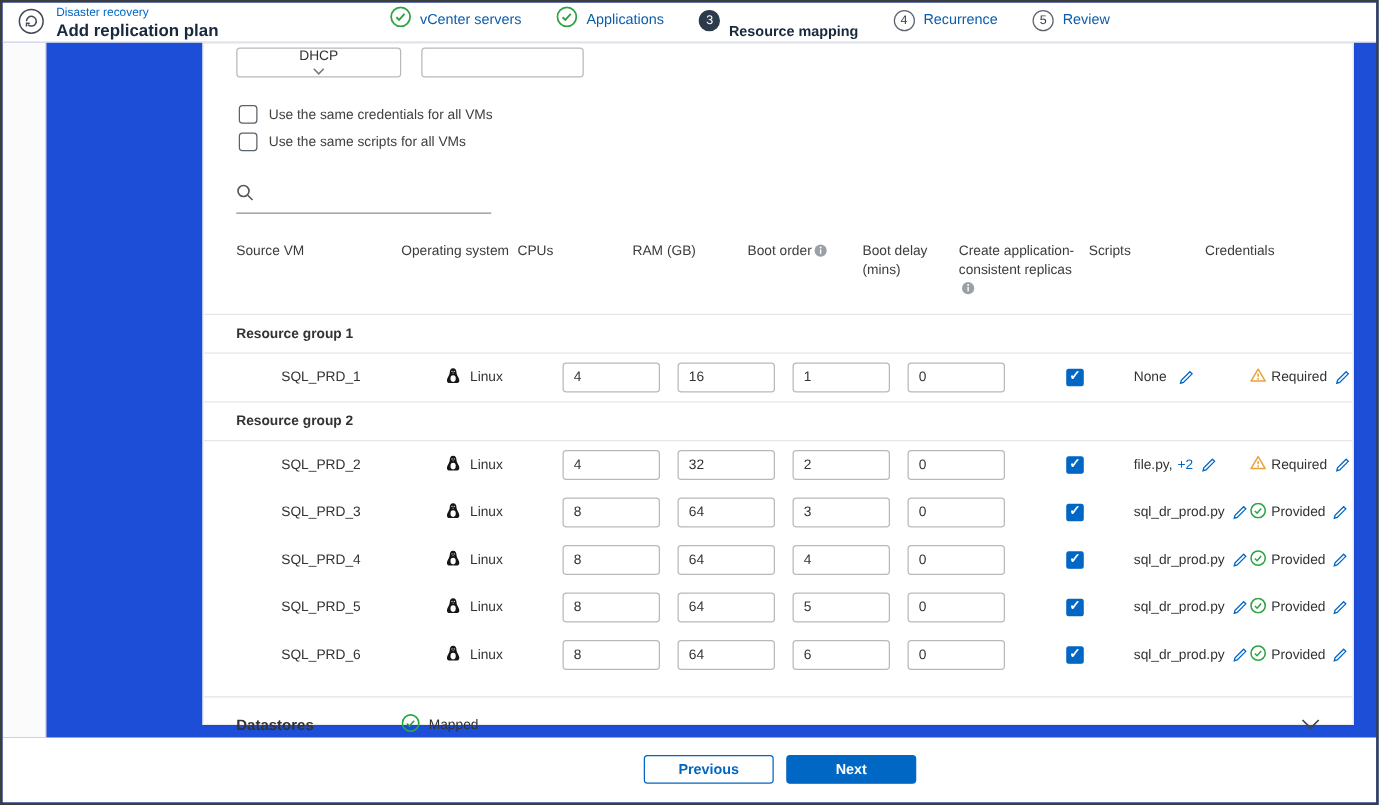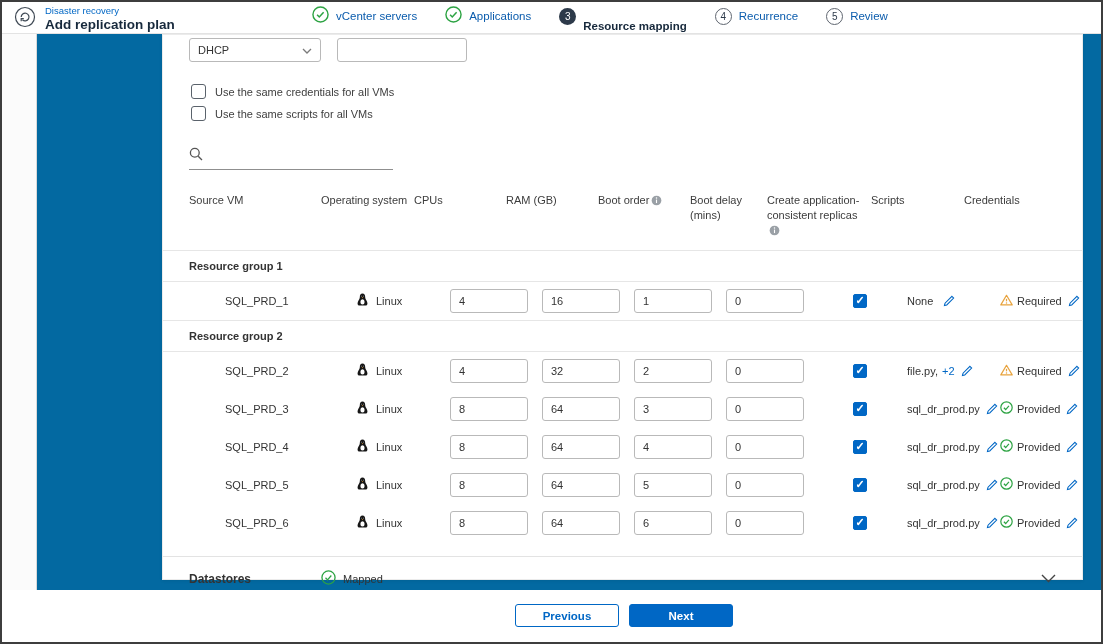--- a/index.html
+++ b/index.html
@@ -1,18 +1,18 @@
 <!DOCTYPE html>
 <html><head>
 <meta charset="utf-8">
 <style>
   * { margin:0; padding:0; box-sizing:border-box; }
   html,body { width:1103px; height:644px; }
   body { font-family:"Liberation Sans", sans-serif; background:#fff; }
-  .screen { position:relative; width:1103px; height:644px; border:2px solid #3d3d3d; background:#0369a1; overflow:hidden; }
+  .screen { position:relative; width:1103px; height:644px; border:2px solid #3d3d3d; background:#1d4ed8; overflow:hidden; }
 
   
   .app-header { position:absolute; top:0; left:0; right:0; height:32px; background:#fff; border-bottom:1px solid #e3e3e3; z-index:5; }
   .brand { position:absolute; left:12px; top:4px; display:flex; align-items:center; gap:9px; }
   .brand-text { display:flex; flex-direction:column; line-height:1.15; }
   .breadcrumb { font-size:9.5px; color:#0067C5; }
   .page-title { font-size:13.5px; font-weight:700; color:#17293c; }
   .stepper { position:absolute; left:310px; top:0; height:28px; display:flex; align-items:center; gap:28px; }
   .step { display:flex; align-items:center; gap:7px; cursor:pointer; }
   .step-circle { width:17px; height:17px; border-radius:50%; display:flex; align-items:center; justify-content:center; font-size:10px; flex:0 0 auto; }
@@ -21,21 +21,21 @@
   .step-label { font-size:11.5px; color:#0b5cad; }
   .step.active .step-label { color:#17293c; font-weight:700;margin-top:20px; }
 
   
   .left-rail { position:absolute; left:0; top:32px; bottom:52px; width:35px; background:#fbfbfb; border-right:1px solid #d9d9d9; }
 
   
   .card { position:absolute; left:160px; top:32px; width:921px; height:546px; background:#fff; border:1px solid #ebebeb; box-shadow:0 1px 3px rgba(0,0,0,.08); }
 
   .top-controls { display:flex; gap:16px; margin:3px 0 0 26px; }
-  .select-box { width:132px; height:24px; border:1px solid #b9b9b9; border-radius:3px; display:flex; align-items:center; justify-content:space-between; padding:0 8px; font-size:11px; color:#333; background:#fff; cursor:pointer; }
+  .select-box { width:132px; height:24px; border:1px solid #b9b9b9; border-radius:3px; display:flex; align-items:center; justify-content:space-between; padding:0 8px; font-size:11px; color:#333; background:#fff; cursor:pointer;flex-direction:column; }
   .text-input { width:130px; height:24px; border:1px solid #b9b9b9; border-radius:3px; padding:0 8px; font-size:11px; color:#333; font-family:"Liberation Sans", sans-serif; }
 
   .checkbox-row { display:flex; align-items:center; gap:9px; margin-left:28px; }
   .checkbox-row.first { margin-top:22px; }
   .checkbox-row + .checkbox-row { margin-top:7px; }
   .checkbox { width:15px; height:15px; border:1.5px solid #5a626b; border-radius:3px; background:#fff; display:inline-flex; align-items:center; justify-content:center; cursor:pointer; flex:0 0 auto; }
   .checkbox.checked { background:#0067C5; border-color:#0067C5; }
   .checkbox.checked::after { content:"✓"; color:#fff; font-size:11px; font-weight:700; line-height:1; }
   .checkbox-label { font-size:11px; color:#404040; }
 

